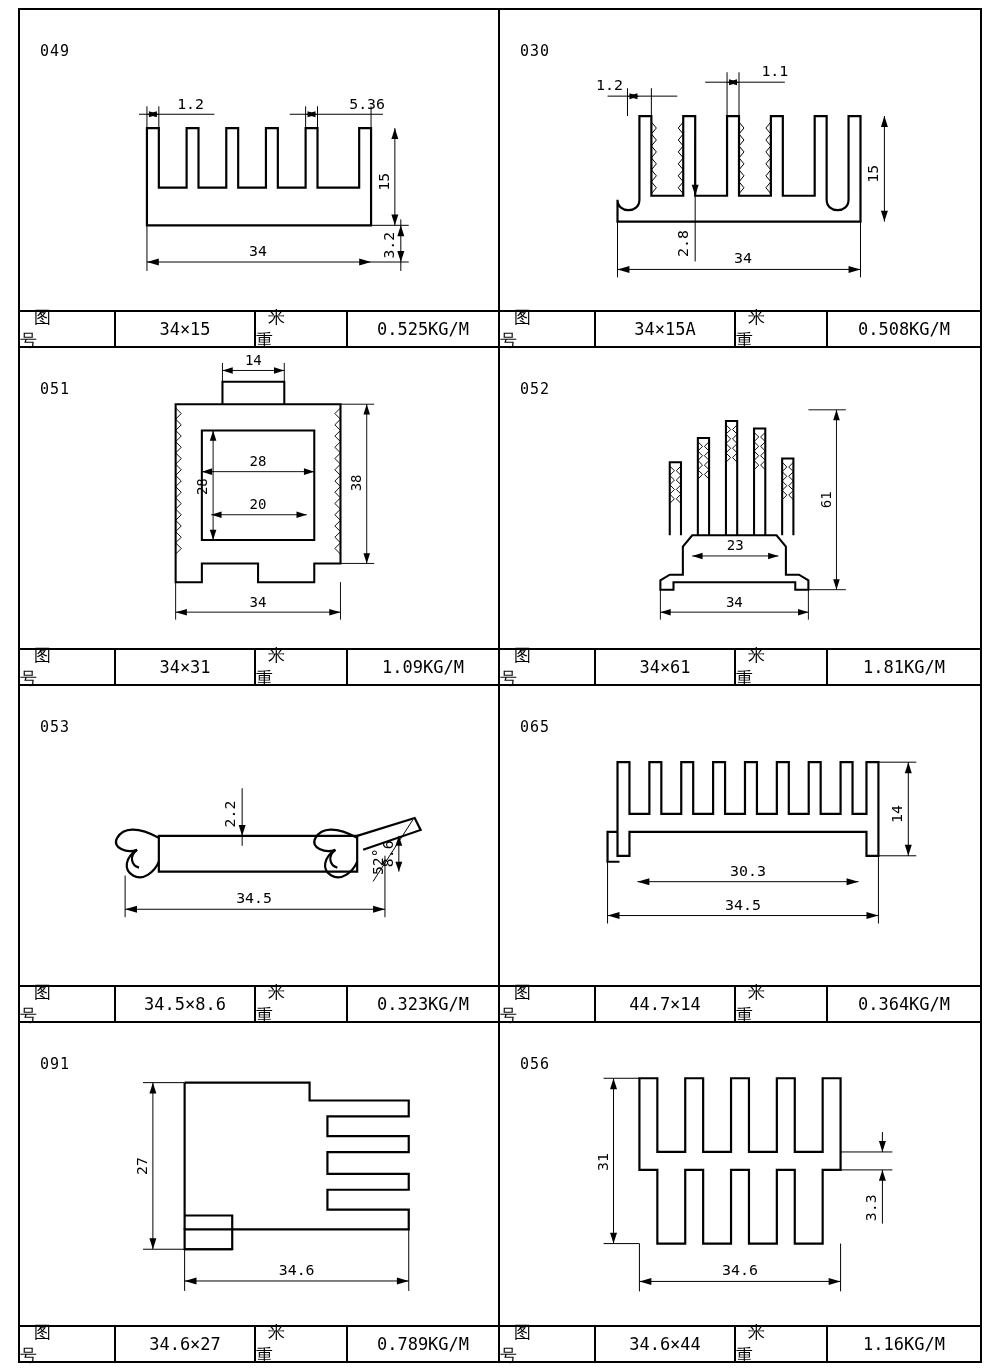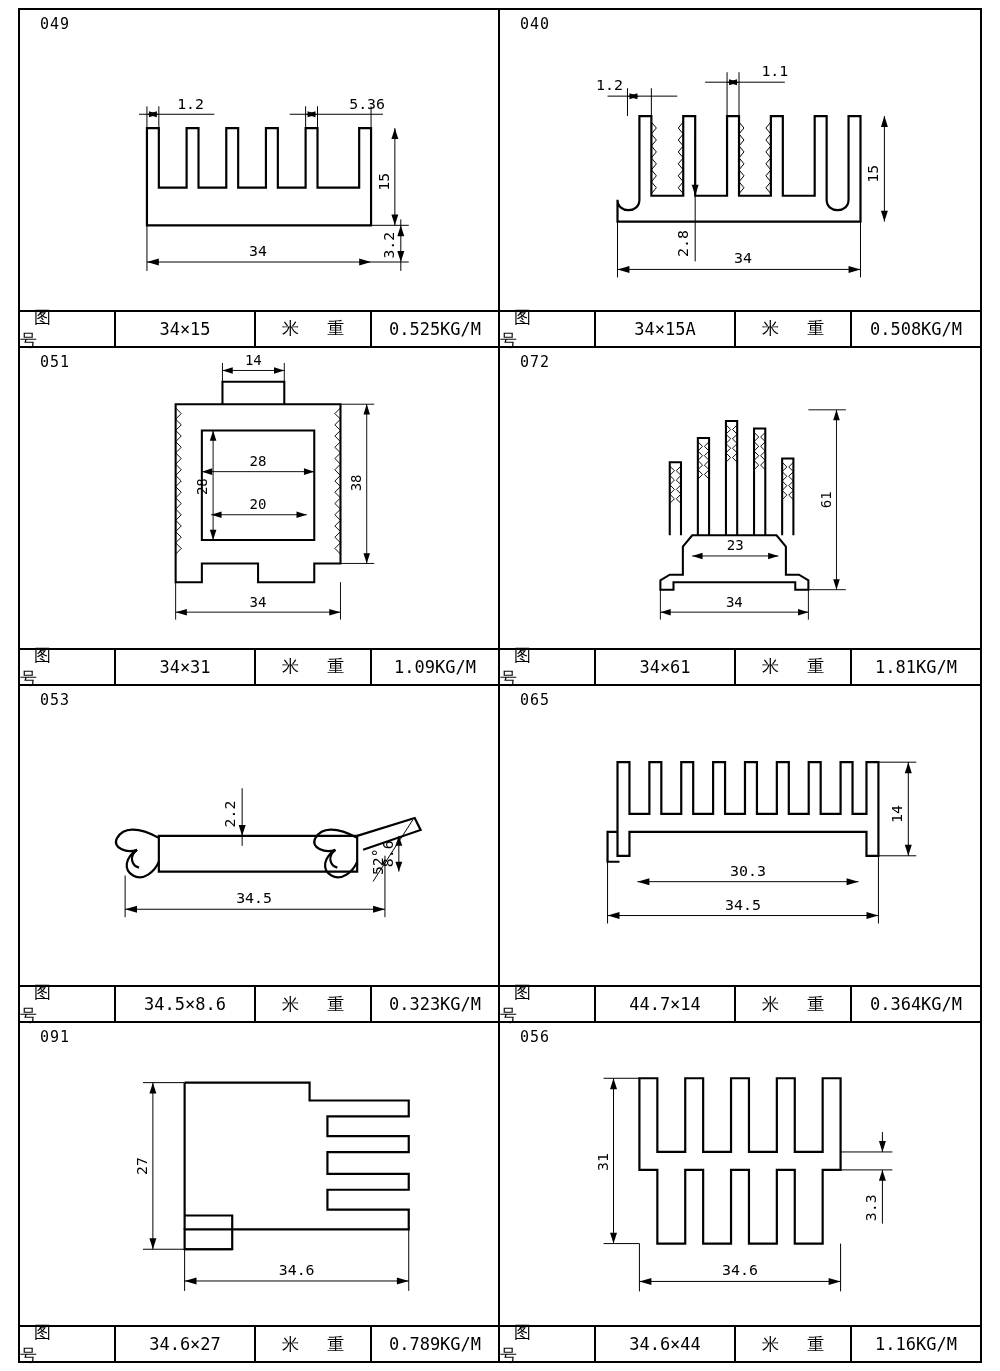--- a/index.html
+++ b/index.html
@@ -35,21 +35,21 @@
   .cell.col2{border-right:none;}
   .cell.row4{border-bottom:none;}
 
   .drawing{
     position:relative;
     flex:1 1 auto;
     overflow:hidden;
   }
   .itemno{
     position:absolute;
-    left:20px; top:5px;
+    left:20px; top:32px;
     font-family:"DejaVu Sans Mono", monospace;
     font-size:15px;
     letter-spacing:1px;
   }
   .figwrap{
     position:absolute;
     left:0; right:0; top:0; bottom:0;
   }
   svg.fig{width:100%;height:100%;display:block;}
 
@@ -63,21 +63,21 @@
   }
   .strip > div{
     display:flex;align-items:center;justify-content:center;
     box-sizing:border-box;
     border-right:2px solid #000;
     font-size:17px;
   }
   .strip > div:last-child{border-right:none;}
   .lbl-code{width:96px; letter-spacing:14px; text-indent:14px;}
   .val-code{width:140px; font-family:"DejaVu Sans Mono", monospace; font-size:15px;}
-  .lbl-weight{width:116px; letter-spacing:12px; text-indent:12px;}
+  .lbl-weight{width:92px; letter-spacing:12px; text-indent:12px;font-family:Liberation Mono, monospace;}
   .val-weight{flex:1; font-family:"DejaVu Sans Mono", monospace; font-size:15px;}
 
   
   svg.fig text{
     font-family:"DejaVu Sans Mono", monospace;
     font-size:15px;
     fill:#000;
   }
   svg.fig .part{
     fill:none;stroke:#000;stroke-width:2.2;stroke-linejoin:miter;
@@ -144,21 +144,21 @@
       <div class="strip">
         <div class="lbl-code">图 号</div>
         <div class="val-code">34×15</div>
         <div class="lbl-weight">米 重</div>
         <div class="val-weight">0.525KG/M</div>
       </div>
     </div>
 
     <div class="cell col2 row1">
       <div class="drawing">
-        <span class="itemno">040</span>
+        <span class="itemno">030</span>
         <div class="figwrap">
           <svg class="fig" viewBox="0 0 482 300" preserveAspectRatio="xMidYMid meet">
             <path class="part" d="M118 190 C118 204 140 204 140 190 L140 106 L152 106 L152 186 L184 186 L184 106
                                    L196 106 L196 186 L228 186 L228 106 L240 106 L240 186 L272 186 L272 106
                                    L284 106 L284 186 L316 186 L316 106 L328 106 L328 190 C328 204 350 204 350 190
                                    L350 106 L362 106 L362 212 L118 212 Z"></path>
 
             <path class="thin" d="M152 112 l5 6 l-5 6 l5 6 l-5 6 l5 6 l-5 6 l5 6 l-5 6 l5 6 l-5 6 l5 6 l-5 6"></path>
             <path class="thin" d="M184 112 l-5 6 l5 6 l-5 6 l5 6 l-5 6 l5 6 l-5 6 l5 6 l-5 6 l5 6 l-5 6 l5 6"></path>
             <path class="thin" d="M240 112 l5 6 l-5 6 l5 6 l-5 6 l5 6 l-5 6 l5 6 l-5 6 l5 6 l-5 6 l5 6 l-5 6"></path>
@@ -262,21 +262,21 @@
       <div class="strip">
         <div class="lbl-code">图 号</div>
         <div class="val-code">34×31</div>
         <div class="lbl-weight">米 重</div>
         <div class="val-weight">1.09KG/M</div>
       </div>
     </div>
 
     <div class="cell col2 row2">
       <div class="drawing">
-        <span class="itemno">072</span>
+        <span class="itemno">052</span>
         <div class="figwrap">
           <svg class="fig" viewBox="0 0 482 320" preserveAspectRatio="xMidYMid meet">
 
             <path class="part" d="M156 258 L156 248 L166 242 L180 242 L180 212 L190 200 L280 200 L290 212 L290 242
                                   L304 242 L314 248 L314 258 L300 258 L300 250 L170 250 L170 258 Z"></path>
 
             <path class="part" d="M166 200 L166 122 L178 122 L178 200"></path>
             <path class="part" d="M196 200 L196 96 L208 96 L208 200"></path>
             <path class="part" d="M226 200 L226 78 L238 78 L238 200"></path>
             <path class="part" d="M256 200 L256 86 L268 86 L268 200"></path>

